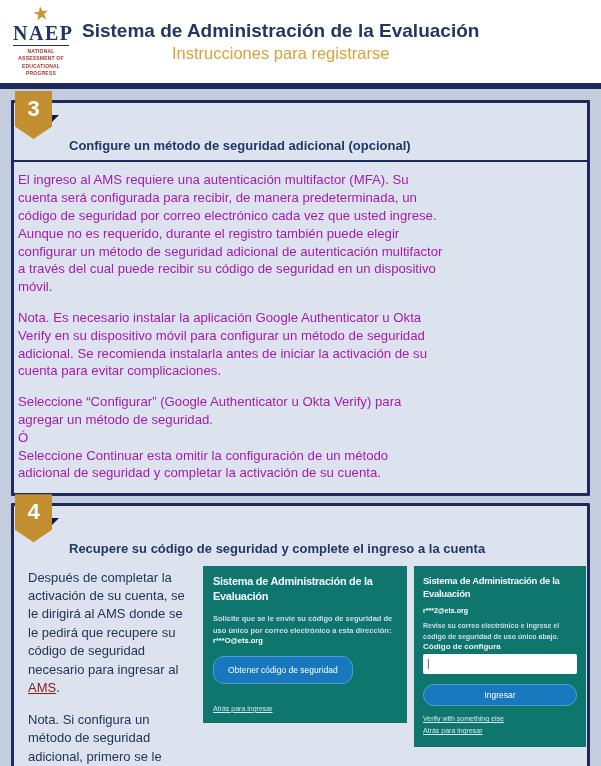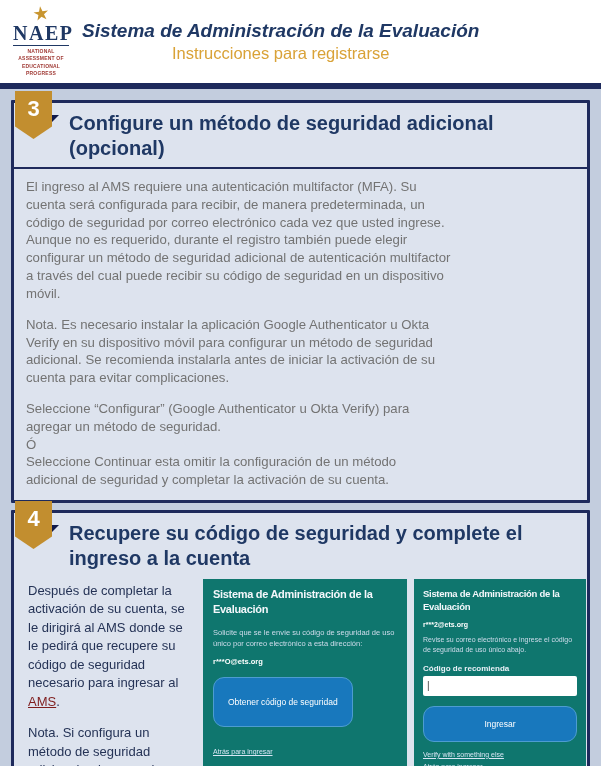--- a/index.html
+++ b/index.html
@@ -28,21 +28,21 @@
     font-weight: bold; color: #1f3864;
     font-size: 20px; letter-spacing: 1.5px; display: block; line-height: 1;
   }
   .logo-tagline {
     display: block;
     font-size: 5px; font-weight: bold; color: #a03b36;
     line-height: 1.5; letter-spacing: 0.2px;
     border-top: 1px solid #1f3864;
     margin-top: 2px; padding-top: 2px;
   }
-  .header-title { font-size: 19px; font-weight: bold; color: #1f3864; line-height: 1.25; font-style: italic; }
+  .header-title { font-size: 19px; font-weight: bold; color: #1f3864; line-height: 1.25; }
   .header-subtitle { font-size: 16.5px; color: #d9a237; line-height: 1.25; text-align: center; }
   .header-bar { height: 6px; background: #1e2a5c; }
 
   
   .main { padding: 11px 11px 0 11px; }
 
   .card {
     position: relative;
     border: 3px solid #1e2a5c;
     background: #dde3ee;
@@ -65,30 +65,30 @@
   .badge-fold {
     position: absolute;
     top: 12px; left: 38px;
     width: 0; height: 0;
     border-top: 7px solid #10194a;
     border-right: 7px solid transparent;
     z-index: 1;
   }
   .card-title {
     padding: 8px 10px 6px 55px;
-    font-size: 20px; font-weight: bold;
-    color: #1f3864; line-height: 1.25;
+    font-size: 13px; font-weight: bold;
+    color: #1f3864; line-height: 1.25; margin-top: 27px;
   }
   .card-title.ruled { border-bottom: 2px solid #1e2a5c; }
 
   
   .step3-body {
-    padding: 9px 14px 11px 12px;
+    padding: 9px 14px 11px 4px;
     font-size: 13.2px; line-height: 1.35;
-    color: #737373;
+    color: #a21caf;
     max-width: 455px;
   }
   .step3-body p { max-width: 425px; }
   .step3-body p.gap { margin-bottom: 13px; }
 
   
   .step4-body {
     display: flex;
     gap: 7px;
     padding: 2px 8px 10px 6px;
@@ -114,36 +114,36 @@
   .shot-1 { width: 204px; min-height: 143px; }
   .shot-2 { width: 172px; min-height: 181px; padding: 8px 9px; }
   .shot-title {
     font-weight: bold; color: #f4f7fb;
     line-height: 1.4; letter-spacing: -0.3px;
     margin-bottom: 9px;
   }
   .shot-1 .shot-title { font-size: 11px; }
   .shot-2 .shot-title { font-size: 9.5px; margin-bottom: 7px; }
   .shot-title span { display: block; white-space: nowrap; }
-  .shot-body { font-size: 7.5px; line-height: 1.5; color: #cfdcec; margin-bottom: 8px; }
+  .shot-body { font-size: 7.5px; line-height: 1.5; color: #cfdcec; margin-bottom: 0; font-weight: bold; }
   .shot-2 .shot-body { font-size: 7px; }
   .shot-email { font-size: 7.5px; font-weight: bold; color: #ffffff; margin-bottom: 11px; }
   .shot-2 .shot-email { font-size: 7px; margin-bottom: 7px; }
   .shot-btn {
     display: inline-block;
     background: #1878bd;
     border: 1px solid #4d9cd1;
     border-radius: 11px;
     color: #ffffff;
     font-size: 8.5px;
-    padding: 19px 14px;
+    padding: 8px 14px;
     margin-bottom: 13px;
     white-space: nowrap;
   }
-  .shot-btn.block { display: block; width: 100%; text-align: center; padding: 12px 0; margin-bottom: 9px; }
+  .shot-btn.block { display: block; width: 100%; text-align: center; padding: 5px 0; margin-bottom: 9px; }
   .shot-link {
     display: inline-block;
     font-size: 7px; color: #d8e6f4;
     text-decoration: underline;
   }
   .shot-2 .shot-link { display: block; margin-bottom: 5px; }
   .field-label { font-size: 8px; font-weight: bold; color: #e9f0f7; margin-bottom: 3px; }
   .field-input {
     background: #ffffff;
     height: 20px;
@@ -207,21 +207,21 @@
         <div><span class="shot-link">Atrás para ingresar</span></div>
       </div>
 
       <div class="shot shot-2">
         <div class="shot-title">
           <span>Sistema de Administración de la</span>
           <span>Evaluación</span>
         </div>
         <div class="shot-email">r***2@ets.org</div>
         <div class="shot-body">Revise su correo electrónico e ingrese el código de seguridad de uso único abajo.</div>
-        <div class="field-label">Código de recomienda</div>
+        <div class="field-label">Código de configura</div>
         <div class="field-input">|</div>
         <div class="shot-btn block">Ingresar</div>
         <span class="shot-link">Verify with something else</span>
         <span class="shot-link">Atrás para ingresar</span>
       </div>
 
     </div>
   </div>
 </div>
 

